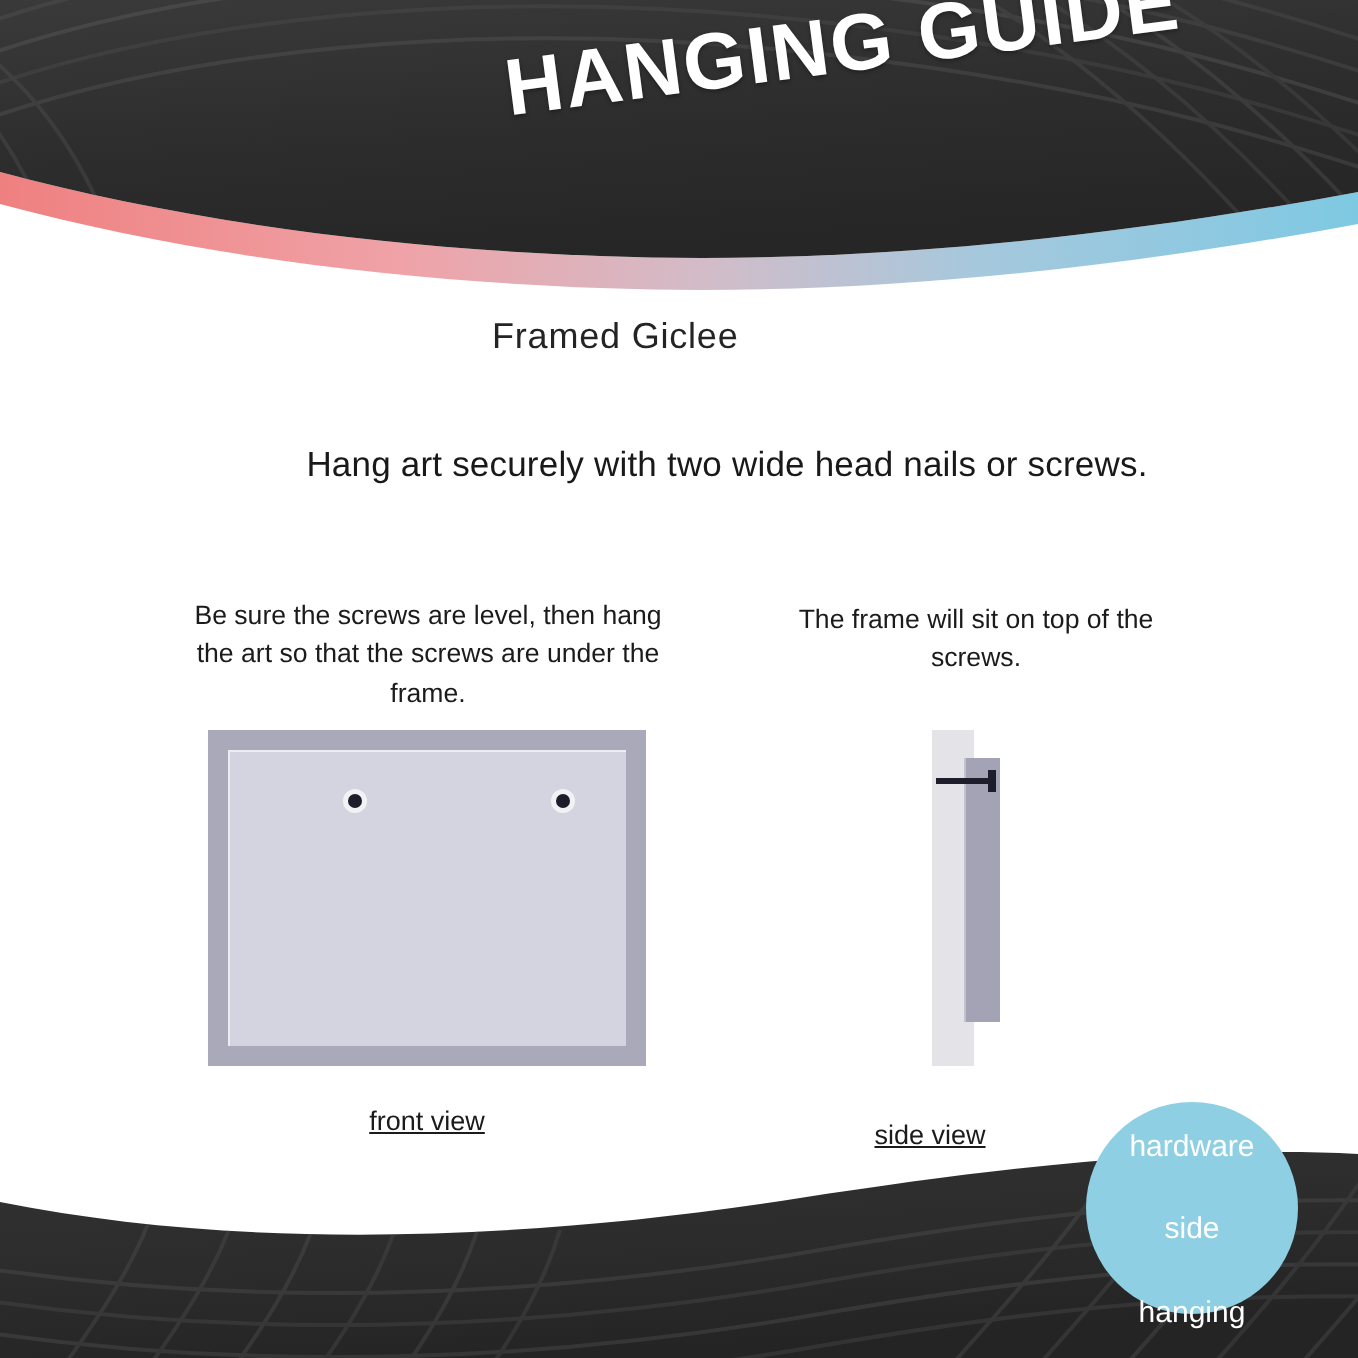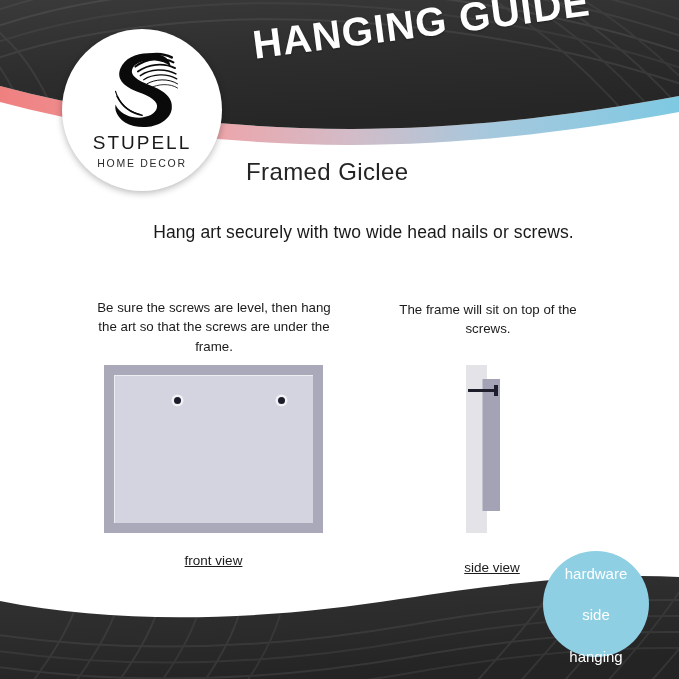--- a/index.html
+++ b/index.html
@@ -82,21 +82,21 @@
     white-space: nowrap;
     text-shadow: 0 1px 2px rgba(0,0,0,0.35);
   }
 
   
   .product-type {
     position: absolute;
     left: 246px;
     top: 158px;
     font-family: "Liberation Sans", sans-serif;
-    font-size: 24px;
+    font-size: 18px;
     font-weight: 300;
     color: #242424;
     letter-spacing: 0.4px;
     white-space: nowrap;
   }
   .intro-line {
     position: absolute;
     left: 0;
     top: 222px;
     width: 679px;
@@ -204,21 +204,21 @@
   
   .view-label {
     position: absolute;
     font-family: "Liberation Sans", sans-serif;
     font-size: 13.5px;
     color: #1b1b1b;
     text-align: center;
     text-decoration: underline;
   }
   .view-label-front { left: 104px; top: 553px; width: 219px; }
-  .view-label-side  { left: 433px; top: 560px; width: 118px; }
+  .view-label-side  { left: 406px; top: 560px; width: 118px; }
 
   
   .hw-badge {
     position: absolute;
     left: 543px;
     top: 551px;
     width: 106px;
     height: 106px;
     border-radius: 50%;
     background: #8ecfe3;
@@ -288,46 +288,20 @@
       <path d="M470,-30 C550,10 610,60 670,130" fill="none" stroke="#5a5a5a" stroke-width="2"></path>
       <path d="M500,-30 C580,10 640,60 700,130" fill="none" stroke="#606060" stroke-width="2"></path>
       <path d="M530,-30 C610,10 670,60 730,130" fill="none" stroke="#585858" stroke-width="2"></path>
       <path d="M-60,-10 C10,30 40,70 60,130" fill="none" stroke="#5c5c5c" stroke-width="2"></path>
       <path d="M-90,-10 C-20,30 10,70 30,130" fill="none" stroke="#5c5c5c" stroke-width="2"></path>
     </g>
   </svg>
 
   <div class="header-title">HANGING GUIDE</div>
 
-  <div class="logo-badge">
-    <svg class="logo-mark" viewBox="0 0 100 104">
-
-      <path d="M72,12 C52,6 30,13 24,28 C18,42 30,51 46,57 C60,62 70,68 68,76
-               C66,85 52,90 38,87 C28,85 21,79 18,72 C16,82 24,94 40,98
-               C62,103 84,93 86,77 C88,62 74,54 58,48 C45,43 36,37 38,30
-               C40,22 54,17 68,19 C76,20 82,23 85,27 C84,20 80,14 72,12 Z" fill="#0a0a0a"></path>
-
-      <g fill="none" stroke="#0a0a0a" stroke-linecap="round">
-        <path d="M40,20 C54,10 72,8 86,15" stroke-width="3.2"></path>
-        <path d="M42,26 C56,16 74,14 88,21" stroke-width="2.6"></path>
-        <path d="M45,32 C58,23 76,21 90,28" stroke-width="2.2"></path>
-        <path d="M48,37 C60,29 78,28 91,35" stroke-width="1.8"></path>
-        <path d="M52,42 C63,35 80,34 92,41" stroke-width="1.5"></path>
-        <path d="M56,47 C66,41 82,40 93,47" stroke-width="1.2"></path>
-        <path d="M60,52 C69,47 84,46 93,52" stroke-width="1.0"></path>
-      </g>
-
-      <g fill="none" stroke="#0a0a0a" stroke-linecap="round">
-        <path d="M20,62 C26,74 36,82 50,85" stroke-width="2.0"></path>
-        <path d="M18,56 C22,70 32,80 48,84" stroke-width="1.4"></path>
-      </g>
-    </svg>
-    <div class="logo-name">STUPELL</div>
-    <div class="logo-sub">HOME DECOR</div>
-  </div>
 
   <div class="product-type">Framed Giclee</div>
 
   <div class="intro-line">Hang art securely with two wide head nails or screws.</div>
 
   <div class="caption caption-side">The frame will sit on top of the screws.</div>
 
   <div class="caption caption-front">Be sure the screws are level, then hang the art so that the screws are under the frame.</div>
 
   <div class="front-view">

